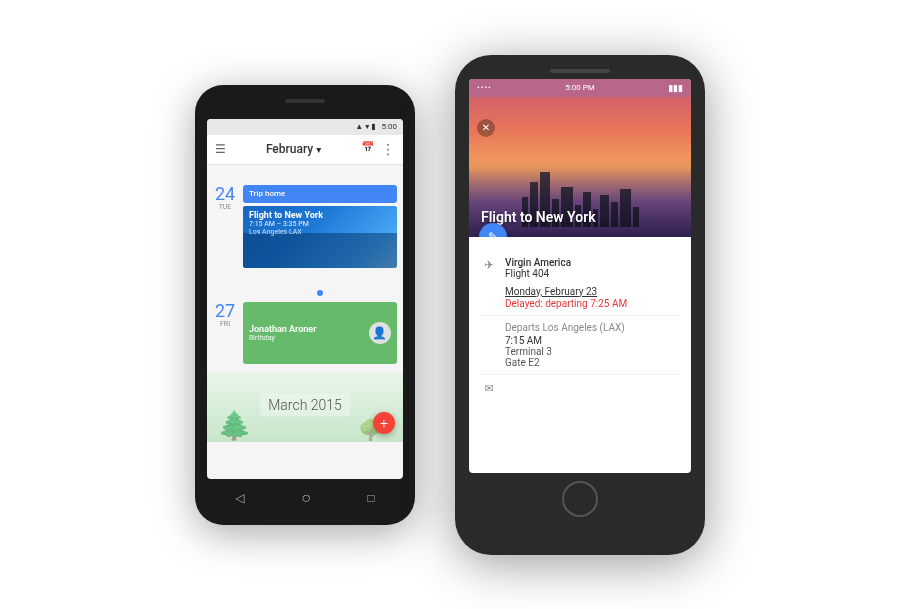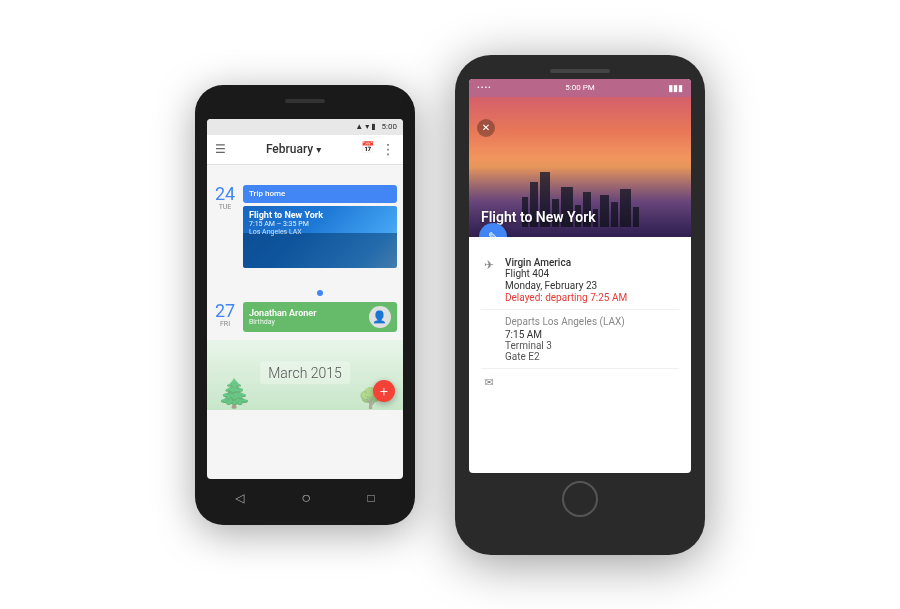--- a/index.html
+++ b/index.html
@@ -204,21 +204,21 @@
 
     .birthday-row {
       display: flex;
       align-items: flex-start;
       padding: 4px 6px;
       gap: 6px;
     }
     .event-birthday {
       background: #66bb6a;
       border-radius: 3px;
-      padding: 4px 6px;
+      padding: 20px 6px;
       display: flex;
       align-items: center;
       justify-content: space-between;
       flex: 1;
     }
     .event-birthday-text { color: white; }
     .event-birthday-name { font-size: 9px; font-weight: 600; }
     .event-birthday-label { font-size: 7px; opacity: 0.9; }
     .birthday-avatar {
       width: 22px;
@@ -411,21 +411,21 @@
       width: 16px;
       text-align: center;
       color: #888;
       font-size: 12px;
       flex-shrink: 0;
       margin-top: 1px;
     }
     .ios-detail-body { flex: 1; }
     .ios-detail-airline { font-size: 10px; color: #333; font-weight: 500; }
     .ios-detail-flight { font-size: 10px; color: #333; }
-    .ios-detail-date { font-size: 10px; color: #333; margin-top: 1px; }
+    .ios-detail-date { font-size: 10px; color: #333; margin-top: 7px; text-decoration: underline; }
     .ios-detail-delayed { font-size: 10px; color: #e53935; margin-top: 1px; }
     .ios-section-title { font-size: 10px; color: #888; margin-bottom: 2px; }
     .ios-section-value { font-size: 10px; color: #333; }
     .ios-section-sub { font-size: 10px; color: #555; }
     .ios-link { font-size: 9px; color: #4285f4; }
     .ios-confirm-num { font-size: 10px; color: #333; }
   </style>
 </head>
 <body>
 

